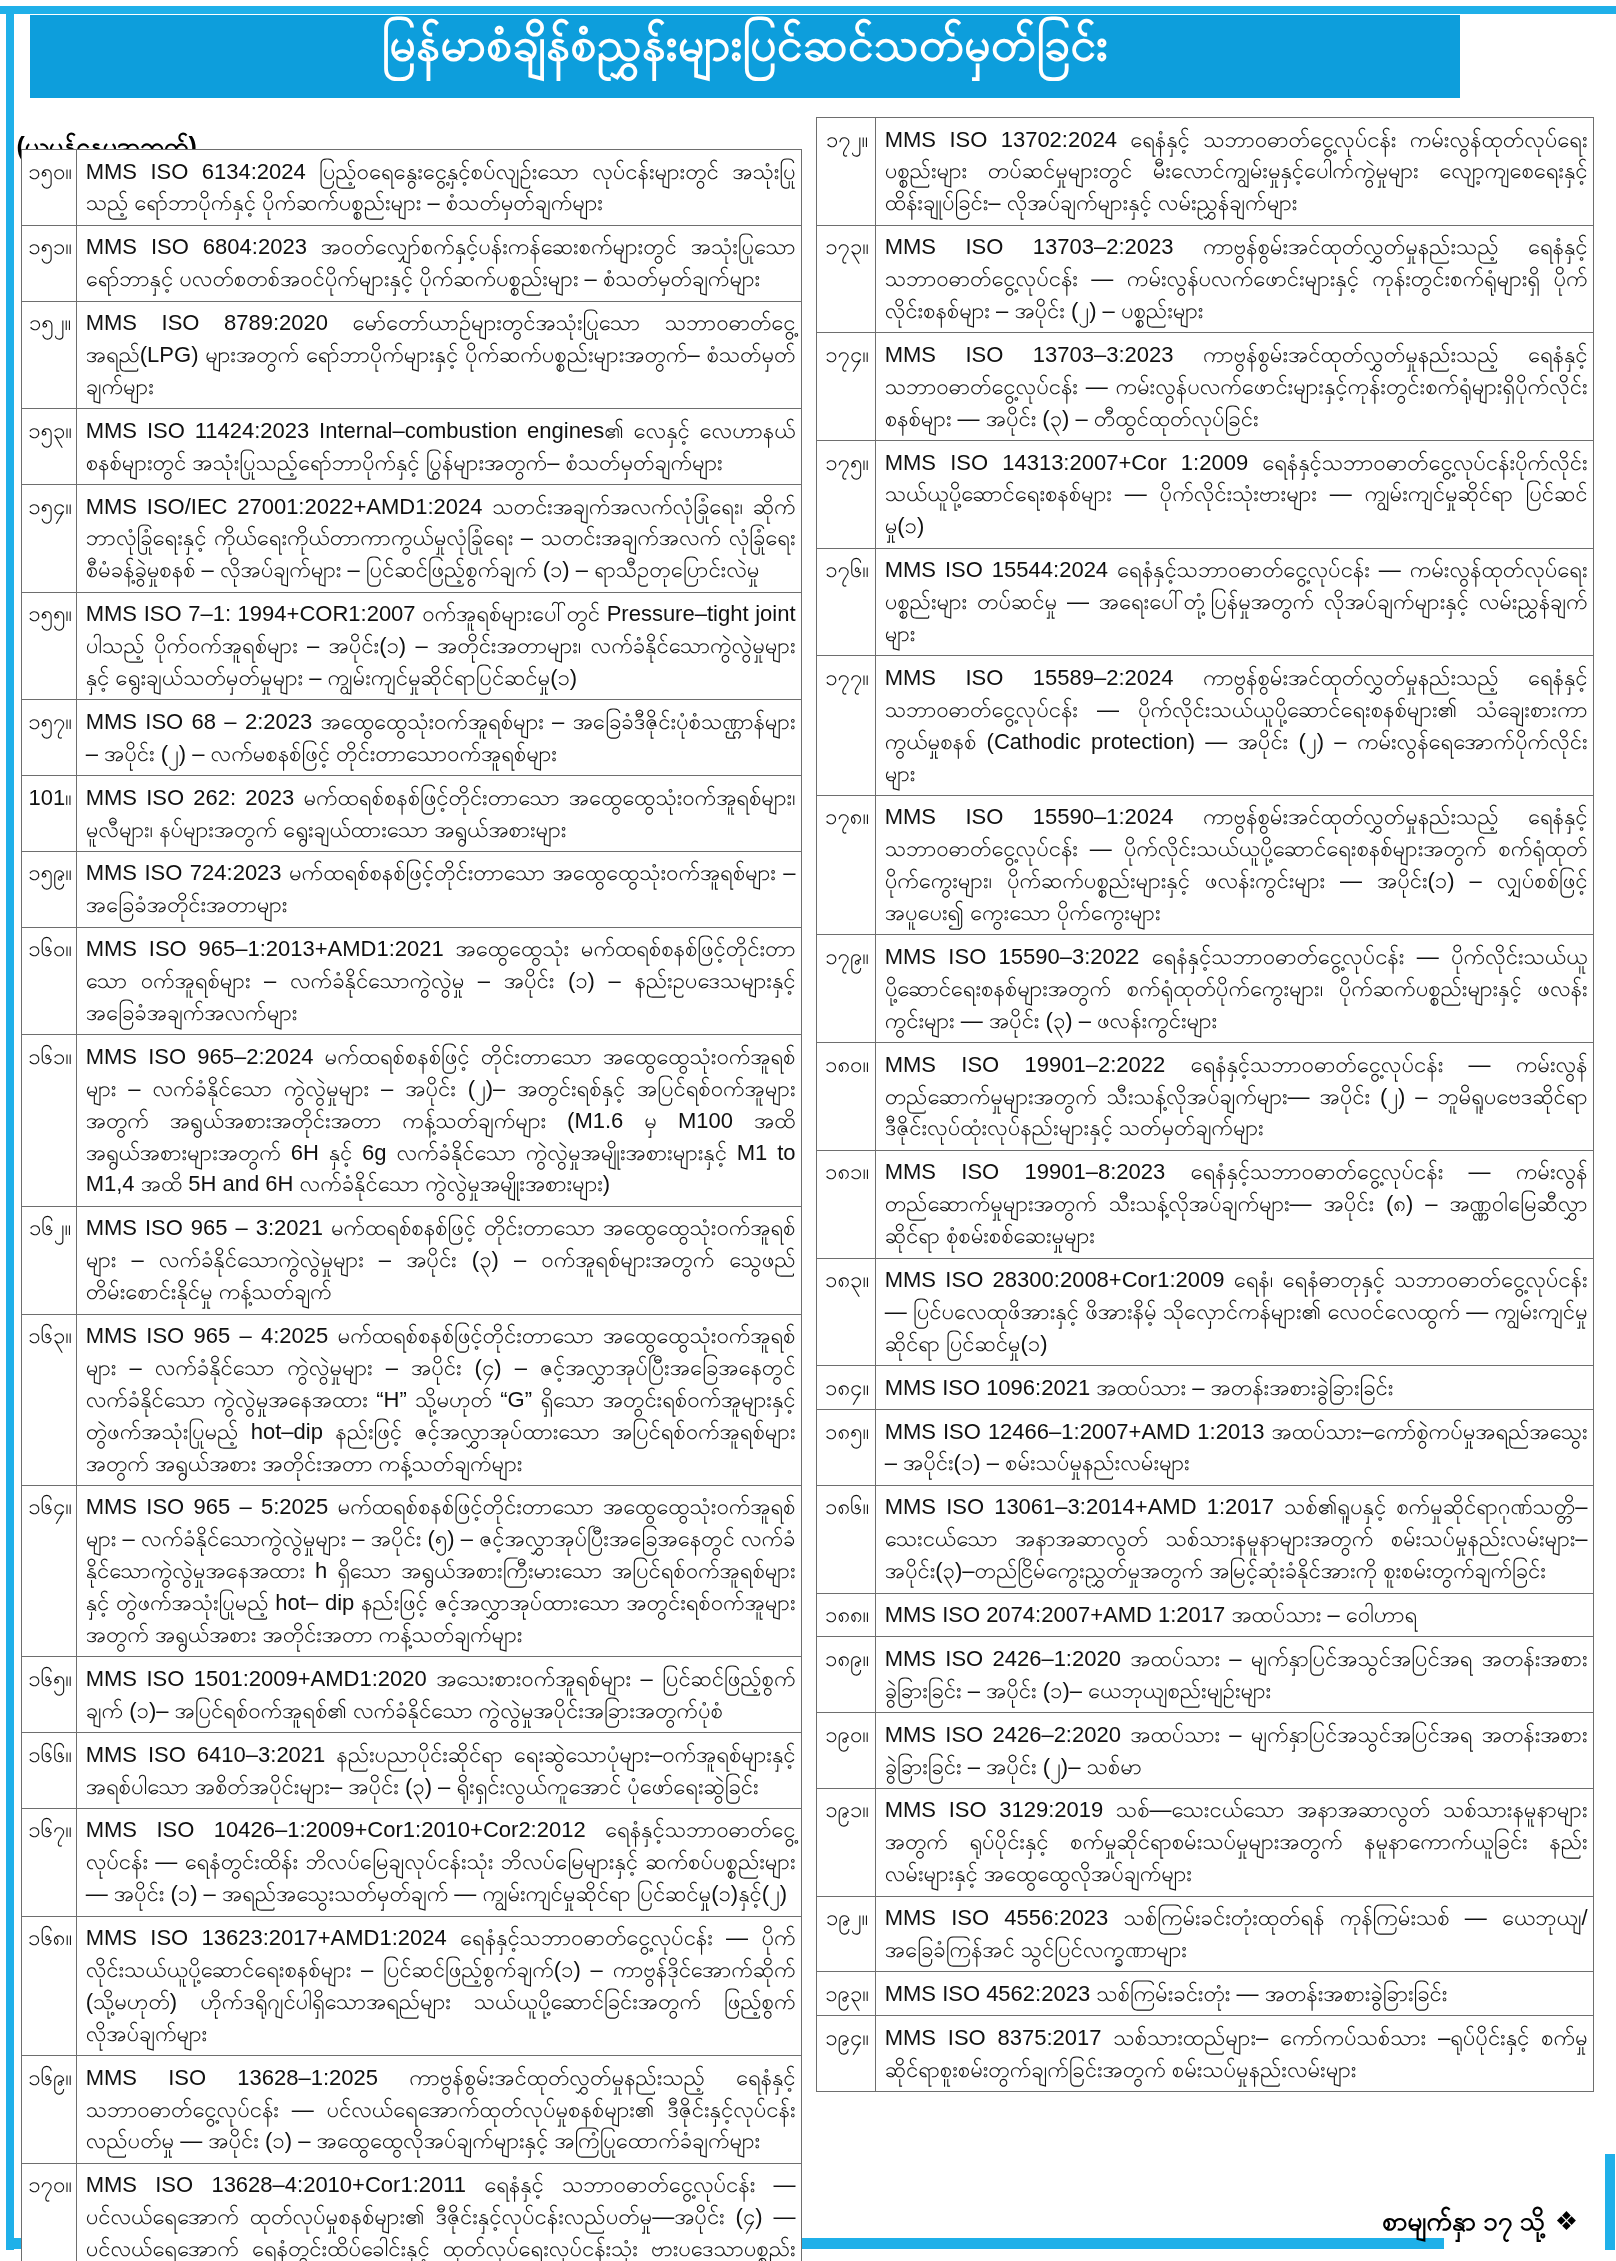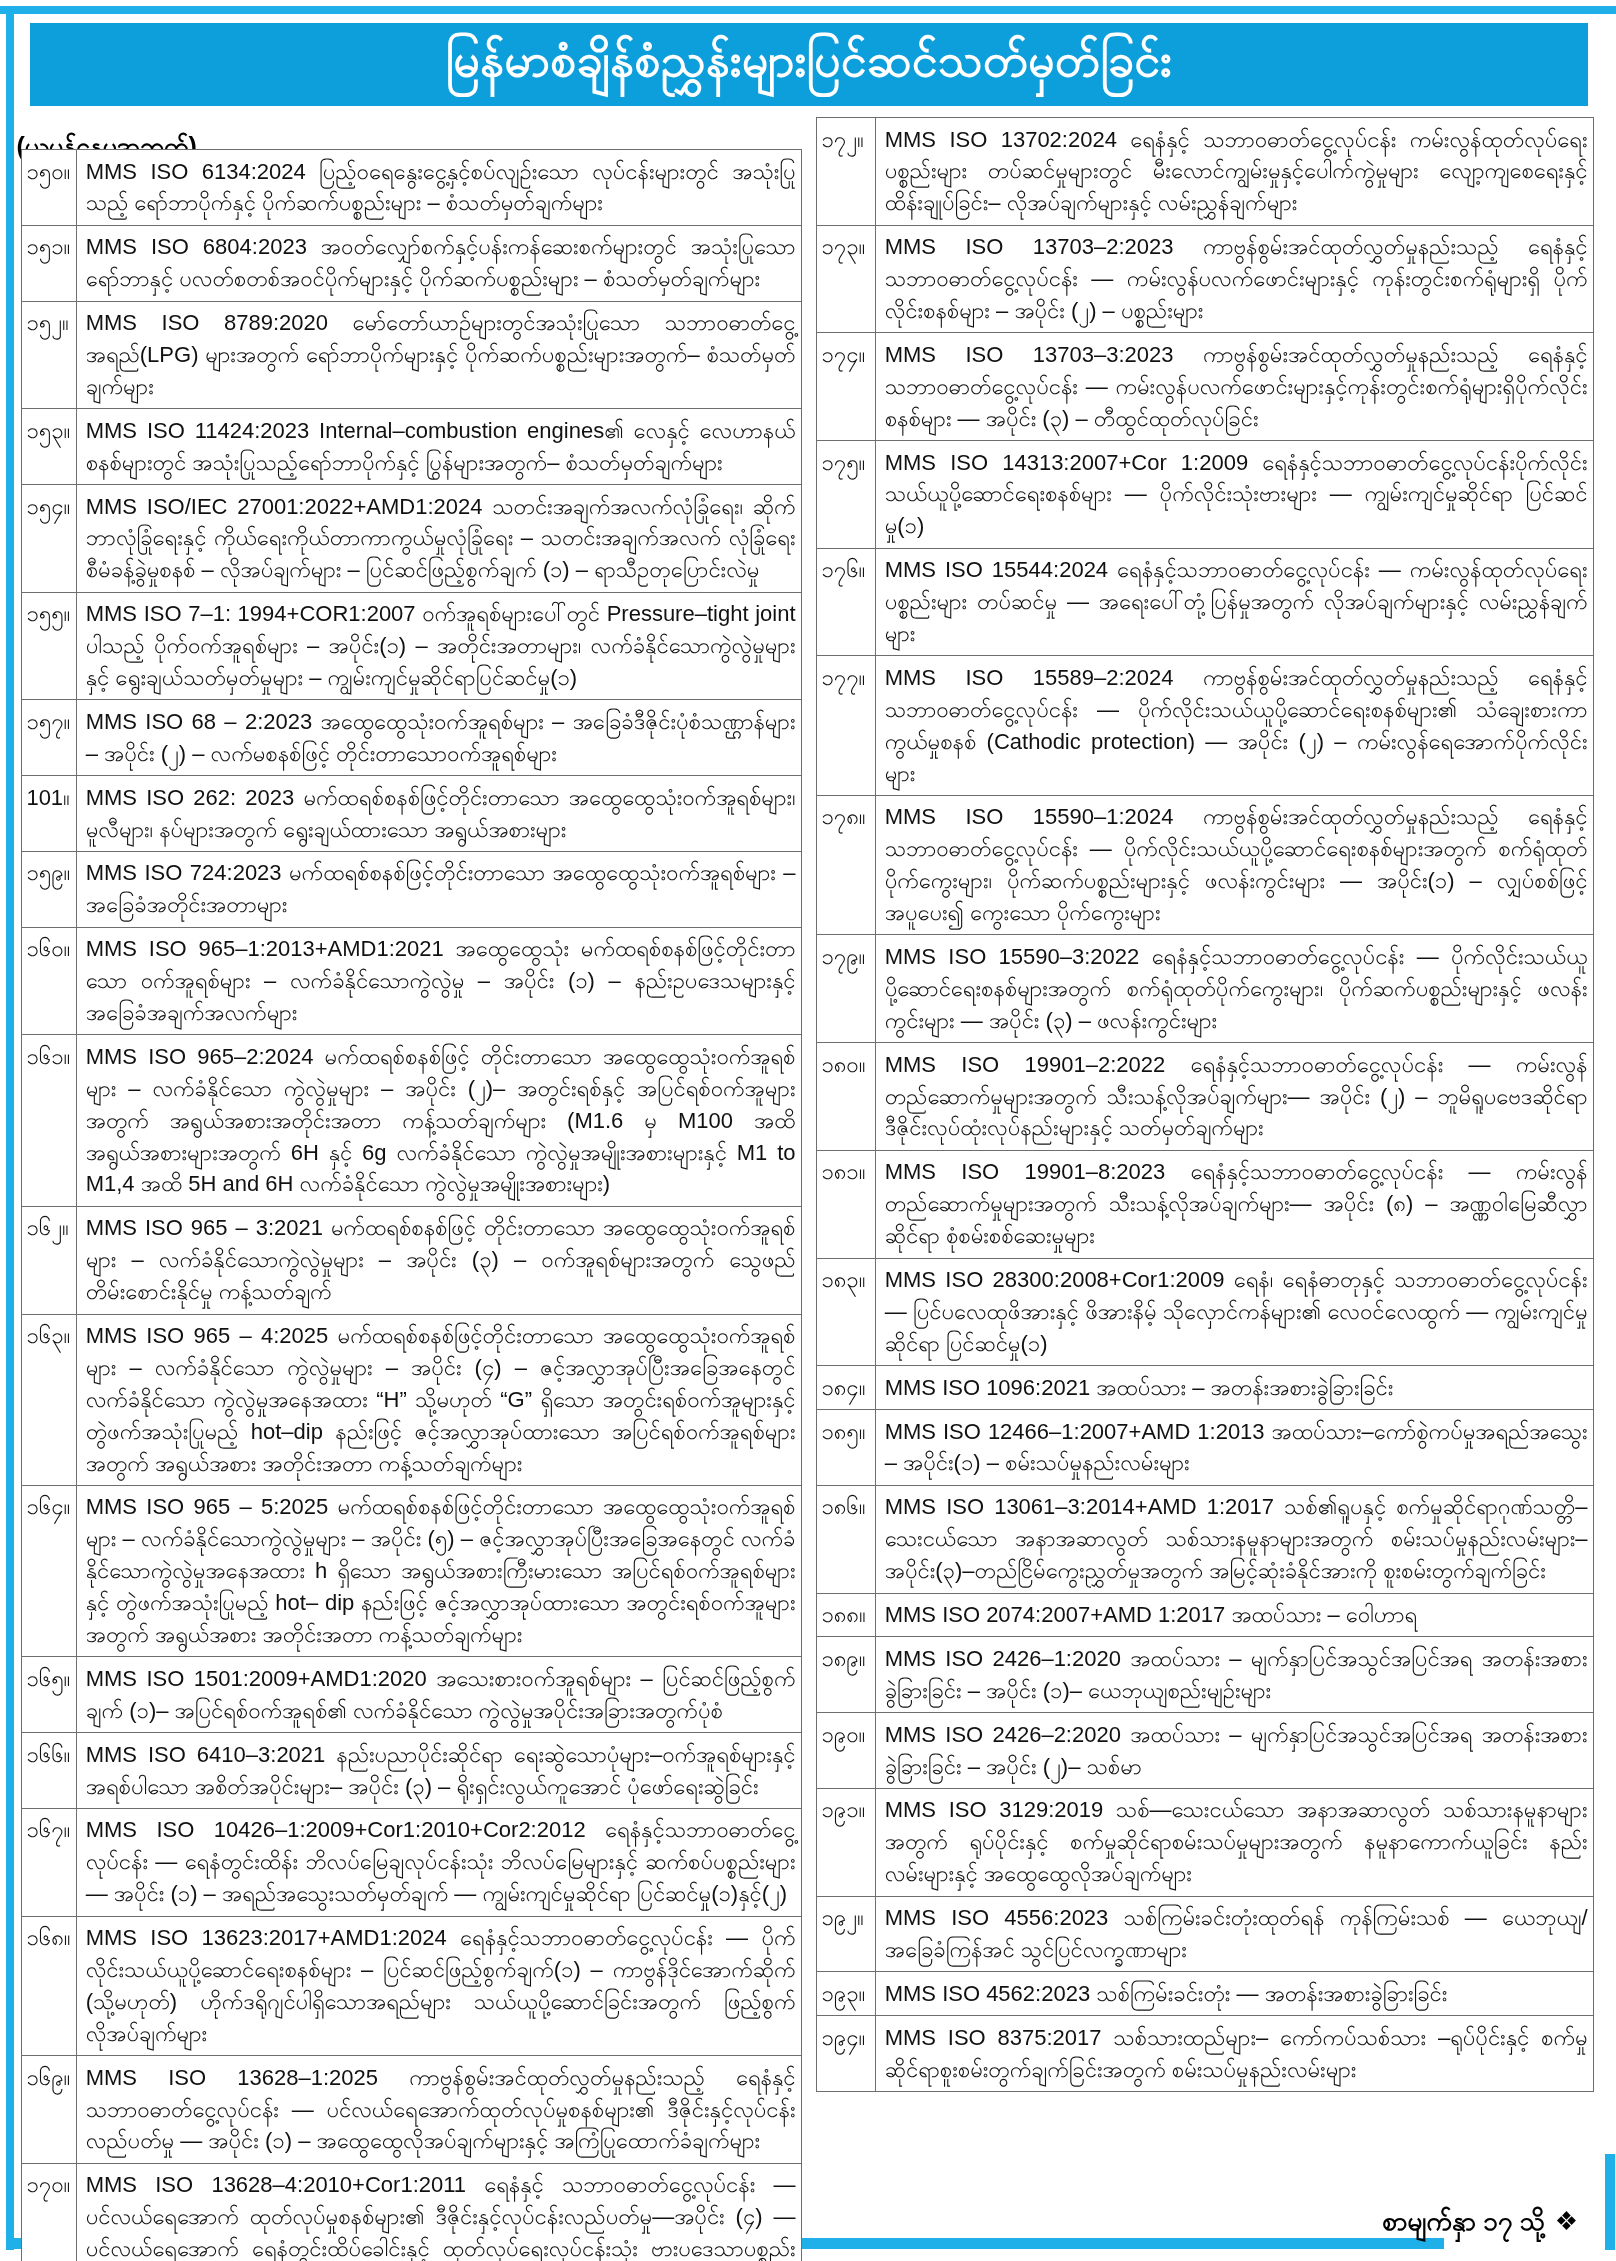--- a/index.html
+++ b/index.html
@@ -5,41 +5,41 @@
   html,body{margin:0;padding:0;}
   body{
     width:1616px;height:2261px;position:relative;background:#ffffff;
     font-family:"Liberation Sans","DejaVu Sans",sans-serif;color:#111111;
   }
   .frame-top{position:absolute;left:0;top:5.5px;width:1616px;height:8.7px;background:#1fb0e9;}
   .frame-left{position:absolute;left:5.5px;top:5.5px;width:8.7px;height:2244px;background:#1fb0e9;}
   .frame-right{position:absolute;left:1605px;top:2154px;width:9.8px;height:96px;background:#1fb0e9;}
   .frame-bottom{position:absolute;left:5.5px;top:2238px;width:1438px;height:11px;background:#1fb0e9;}
   .banner{
-    position:absolute;left:30px;top:23px;width:1558px;height:83px;background:#0d9edc;
-    display:flex;align-items:center;justify-content:center;
+    position:absolute;left:30px;top:15px;width:1430px;height:83px;background:#0d9edc;
+    display:flex;justify-content:center;
   }
   .banner span{
     color:#ffffff;font-weight:bold;font-size:46px;letter-spacing:0.5px;white-space:nowrap;
   }
   .note{
     position:absolute;left:16.4px;top:130px;font-size:25px;font-weight:bold;color:#000;
   }
   .tbl{
     position:absolute;border:1.6px solid #6e6e6e;background:#ffffff;
     display:flex;flex-direction:column;box-sizing:border-box;
   }
   .tbl.left{left:21px;top:149px;width:781px;}
   .tbl.right{left:816px;top:117px;width:778px;}
   .row{display:flex;border-bottom:1.6px solid #6e6e6e;}
   .row:last-child{border-bottom:none;}
   .num{
     width:55px;flex:0 0 55px;border-right:1.1px solid #6e6e6e;
     font-size:22px;line-height:1.45;padding:5.5px 2.2px 5.5px 4.4px;box-sizing:border-box;
-    white-space:nowrap;overflow:hidden;
+    white-space:nowrap;overflow:hidden;text-align:center;
   }
   .tbl.right .num{width:59px;flex:0 0 59px;}
   .txt{
     flex:1;font-size:22px;line-height:1.45;padding:5.5px 5.5px 5.5px 8.7px;
     text-align:justify;box-sizing:border-box;word-break:break-word;
   }
   .footer{
     position:absolute;right:38px;top:2204px;font-size:26px;font-weight:bold;color:#000;
     white-space:nowrap;
   }

